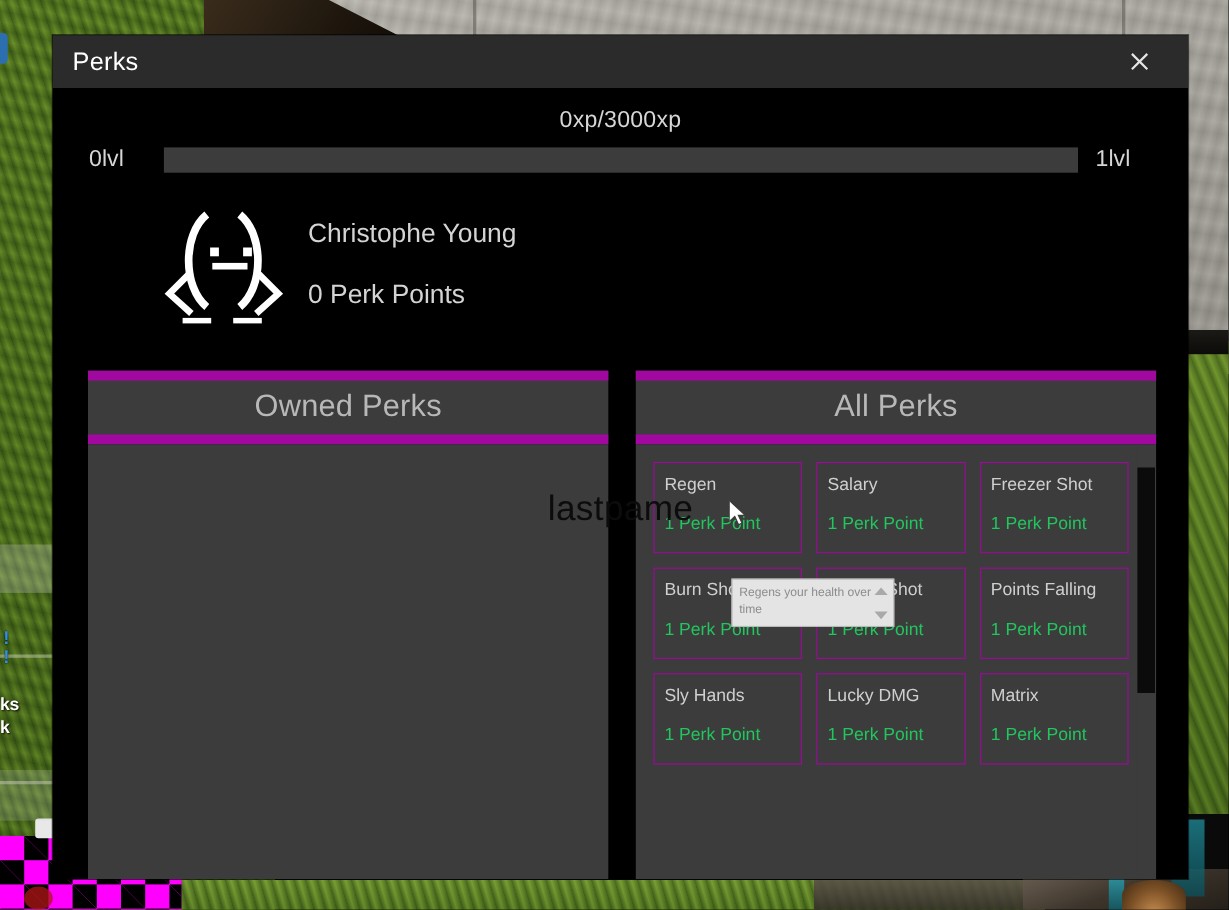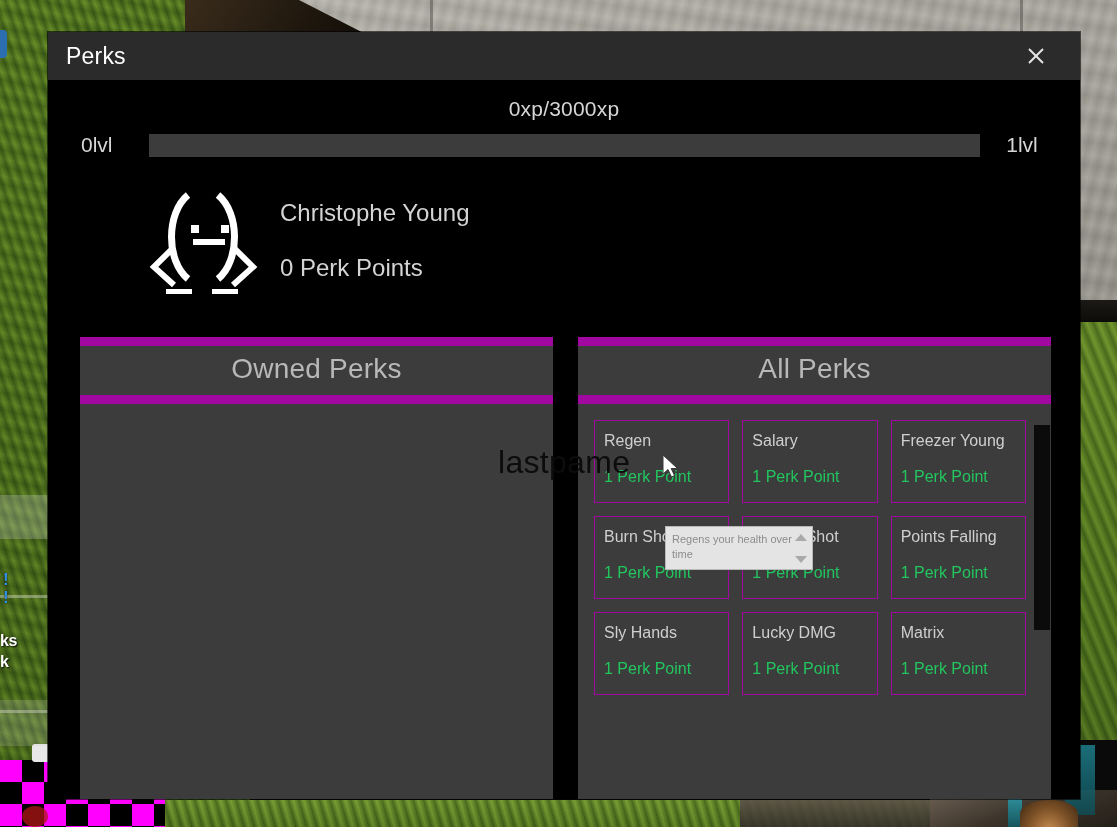--- a/index.html
+++ b/index.html
@@ -215,21 +215,21 @@
     align-items: center;
     margin-top: 12px;
     padding: 0 32px 0 33px;
   }
   .lvl-left, .lvl-right {
     color: #d6d6d6;
     font-size: 21px;
     width: 52px;
     flex: 0 0 52px;
   }
-  .lvl-right { text-align: center; }
+  .lvl-right { text-align: left; }
   .xp-track {
     flex: 1 1 auto;
     height: 23px;
     background: #3c3c3c;
     margin: 0 16px;
     position: relative;
   }
   .xp-fill {
     position: absolute;
     left: 0; top: 0; bottom: 0;
@@ -483,21 +483,21 @@
             <div class="perk-grid" id="all-perks-grid">
                 <div class="perk-card">
                   <div class="perk-name">Regen</div>
                   <div class="perk-cost">1 Perk Point</div>
                 </div>
                 <div class="perk-card">
                   <div class="perk-name">Salary</div>
                   <div class="perk-cost">1 Perk Point</div>
                 </div>
                 <div class="perk-card">
-                  <div class="perk-name">Freezer Young</div>
+                  <div class="perk-name">Freezer Shot</div>
                   <div class="perk-cost">1 Perk Point</div>
                 </div>
                 <div class="perk-card">
                   <div class="perk-name">Burn Shot</div>
                   <div class="perk-cost">1 Perk Point</div>
                 </div>
                 <div class="perk-card">
                   <div class="perk-name">Poison Shot</div>
                   <div class="perk-cost">1 Perk Point</div>
                 </div>

